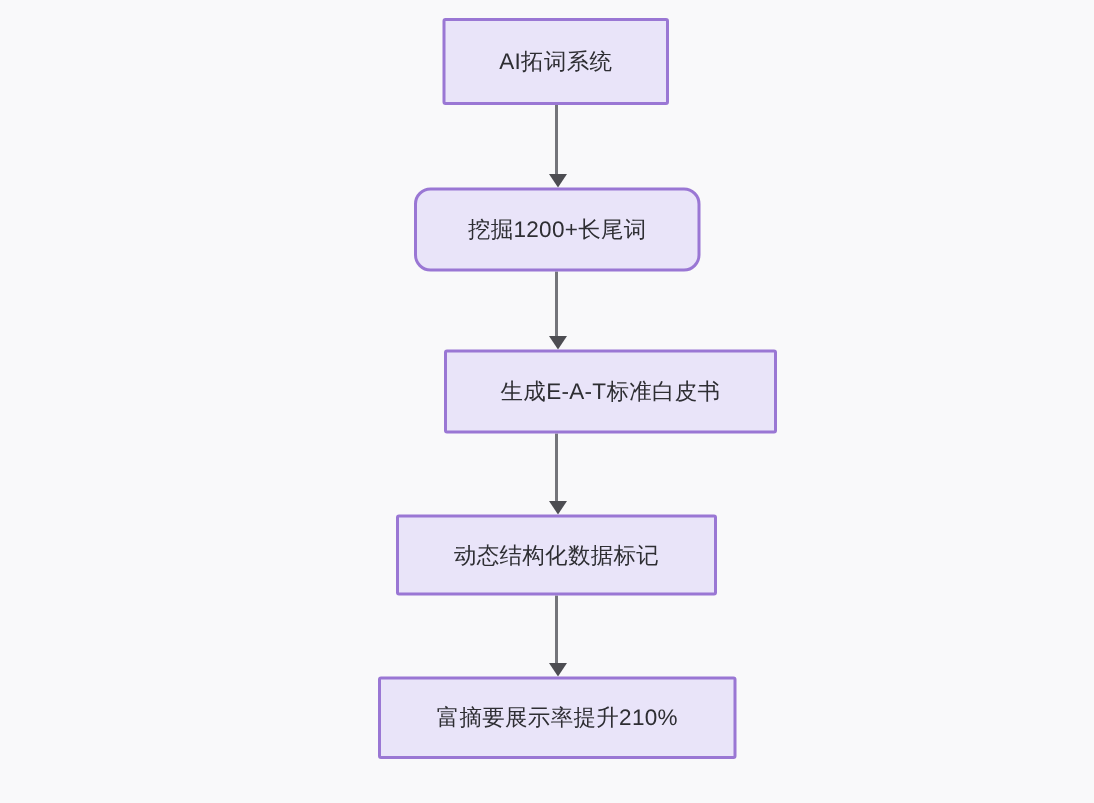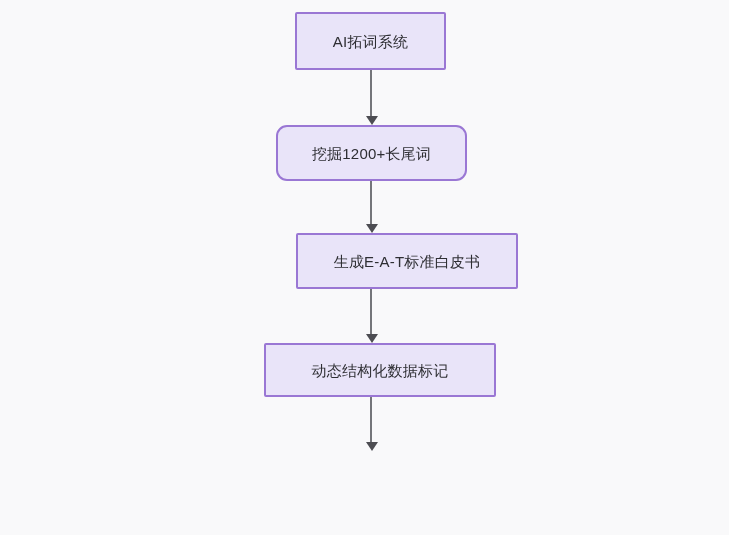--- a/index.html
+++ b/index.html
@@ -82,17 +82,20 @@
 
   <div class="node" style="left: 295px; top: 12px; width: 151px; height: 58px;">
     <span class="node-label">AI拓词系统</span>
   </div>
   <div class="node" style="left: 276px; top: 125px; width: 191px; height: 56px; border-radius: 11px;">
     <span class="node-label">挖掘1200+长尾词</span>
   </div>
   <div class="node" style="left: 260px; top: 233px; width: 222px; height: 56px; margin-left: 36px;">
     <span class="node-label">生成E-A-T标准白皮书</span>
   </div>
-  <div class="node" style="left: 264px; top: 343px; width: 232px; height: 54px;">
+  <div class="node" style="left: 264px; top: 343px; width: 214px; height: 54px;">
     <span class="node-label">动态结构化数据标记</span>
+  </div>
+  <div class="node" style="left: 252px; top: 451px; width: 239px; height: 55px;">
+    <span class="node-label">富摘要展示率提升210%</span>
   </div>
 
 </div>
 
 </body></html>

